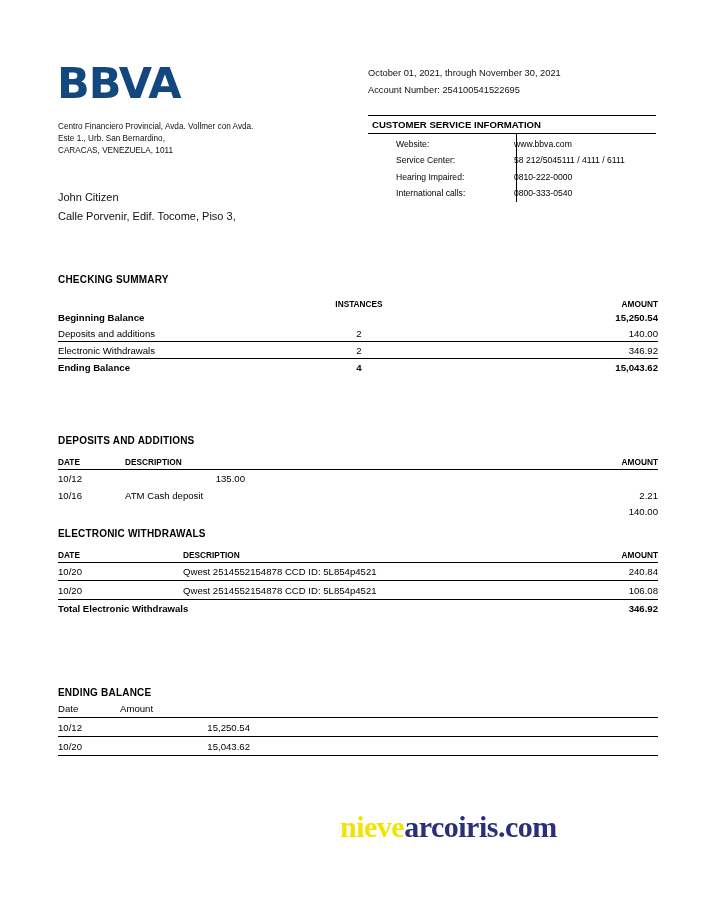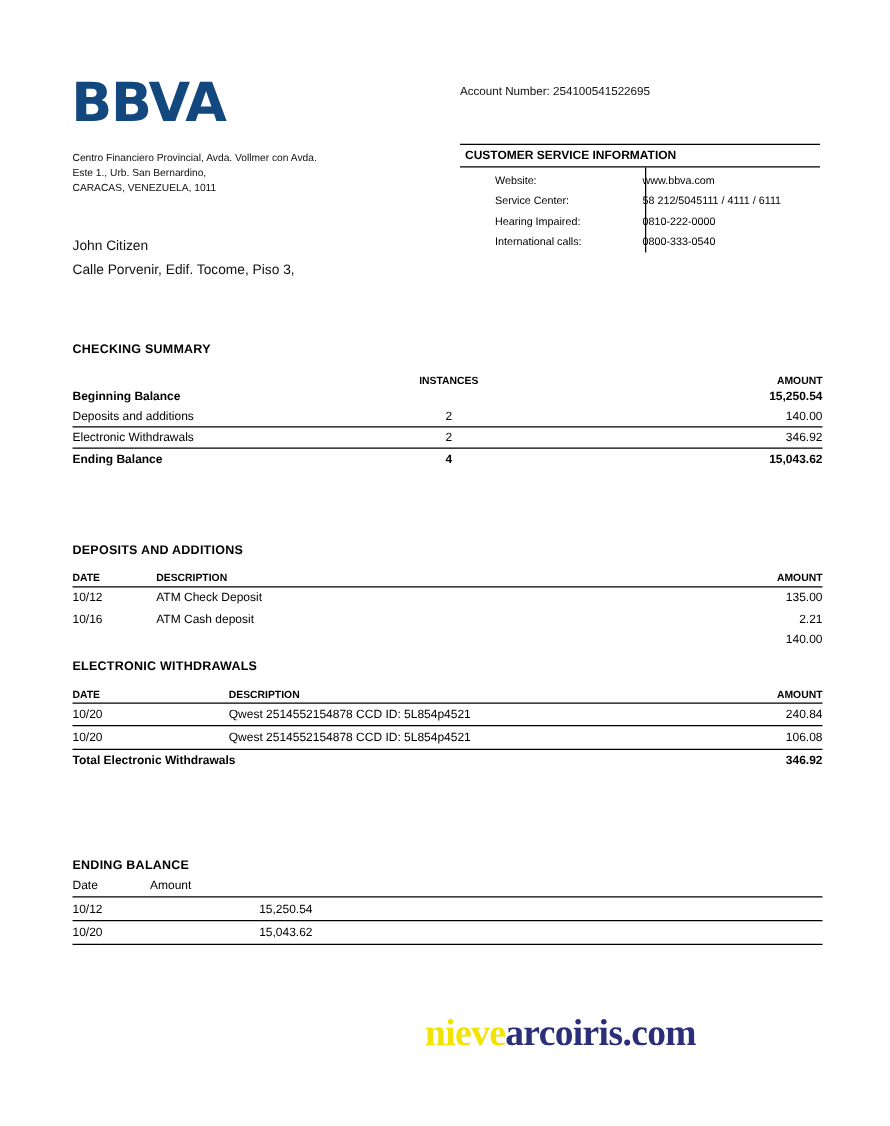--- a/index.html
+++ b/index.html
@@ -237,20 +237,21 @@
     <div>Este 1., Urb. San Bernardino,</div>
     <div>CARACAS, VENEZUELA, 1011</div>
   </div>
 
   <div class="recipient">
     <div>John Citizen</div>
     <div>Calle Porvenir, Edif. Tocome, Piso 3,</div>
   </div>
 
   <div class="statement-period">
+    <div>October 01, 2021,  through November 30, 2021</div>
     <div>Account Number: 254100541522695</div>
   </div>
 
   <div class="cs-box">
     <div class="cs-title">CUSTOMER SERVICE INFORMATION</div>
     <div class="cs-rows">
       <div class="cs-divider"></div>
       <div class="cs-row">
         <div class="cs-label">Website:</div>
         <div class="cs-value">www.bbva.com</div>
@@ -301,21 +302,20 @@
 
   <div class="deposits">
     <div class="sec-title">DEPOSITS AND ADDITIONS</div>
     <div class="tbl-head">
       <div class="d-date">DATE</div>
       <div class="d-desc">DESCRIPTION</div>
       <div class="d-amt">AMOUNT</div>
     </div>
     <div class="tbl-row">
       <div class="d-date">10/12</div>
-      <div class="d-desc">ATM Check Deposit</div>
       <div class="d-amt">135.00</div>
     </div>
     <div class="tbl-row">
       <div class="d-date">10/16</div>
       <div class="d-desc">ATM Cash deposit</div>
       <div class="d-amt">2.21</div>
     </div>
     <div class="tot-row">
       <div class="d-date"></div>
       <div class="d-desc"></div>

